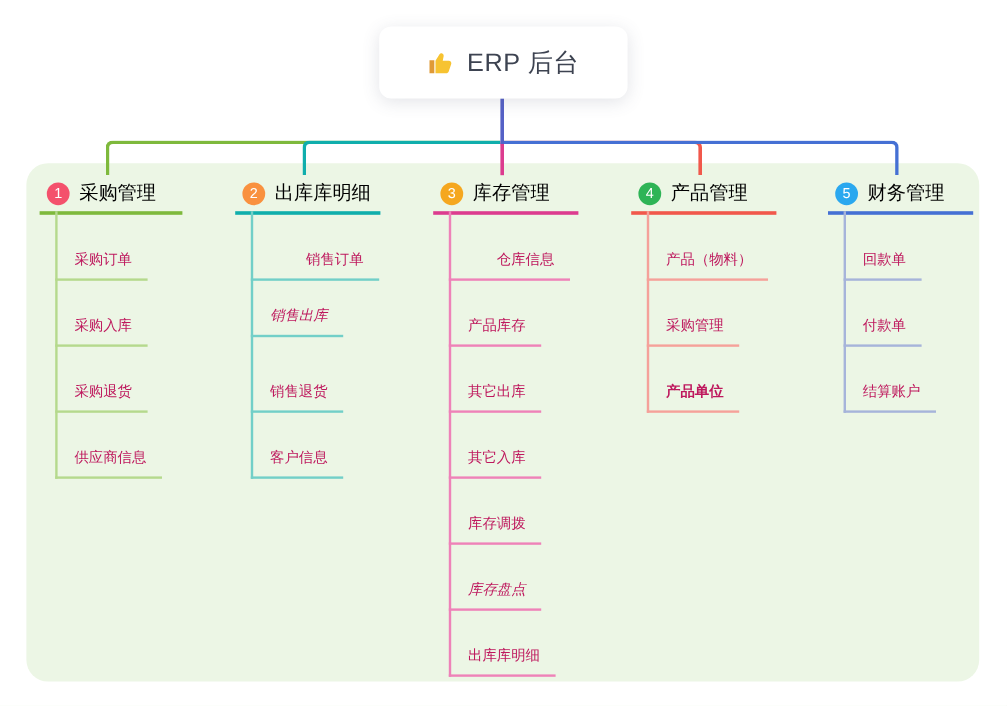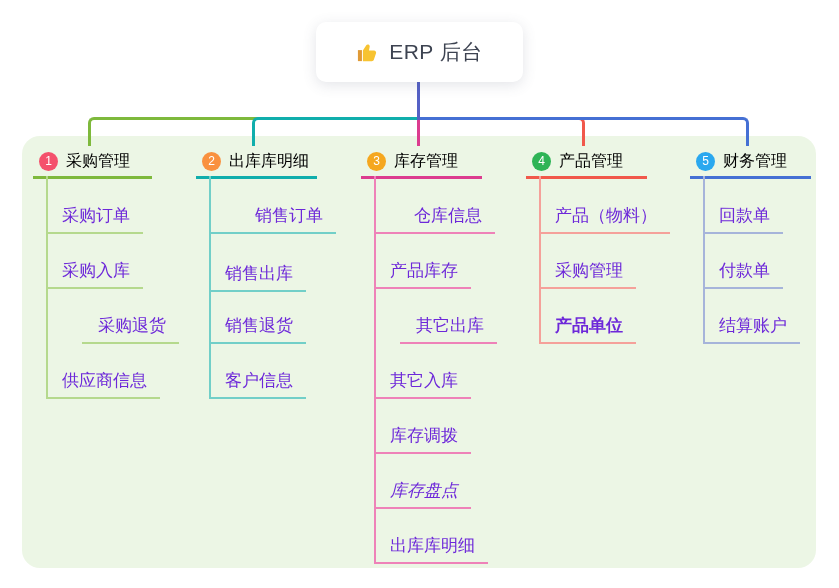--- a/index.html
+++ b/index.html
@@ -28,21 +28,21 @@
   .badge{
     width:19px;height:19px;border-radius:50%;flex:0 0 auto;
     display:flex;align-items:center;justify-content:center;
     color:#ffffff;font-size:12px;line-height:1;
   }
   .branch-label{font-size:16px;color:#000000;white-space:nowrap;}
   .spine{position:absolute;width:2px;}
   .child-row{
     position:absolute;white-space:nowrap;
     padding:0 13px 4px 16px;line-height:24px;
-    font-size:17px;color:#6d28d9;text-align:right;
+    font-size:12px;color:#be185d;text-align:right;
   }
 </style>
 </head>
 <body>
 
 <div id="canvas">
   <div id="bg-panel" style="background: rgb(236, 246, 229);"></div>
 
   <div id="connector-layer">
       <div class="elbow" style="left: 88px; top: 117px; width: 329px; height: 29px; border-top: 3px solid rgb(126, 185, 60); border-left: 3px solid rgb(126, 185, 60); border-top-left-radius: 6px;"></div>
@@ -64,39 +64,39 @@
   </div>
 
   <div id="branch-layer">
       <div class="branch-title" style="left: 33px; top: 146px; width: 113px; border-bottom: 3px solid rgb(126, 185, 60);">
         <div class="badge" style="background: rgb(244, 81, 108);">1</div>
         <span class="branch-label">采购管理</span>
       </div>
       <div class="spine" style="left: 46px; top: 176px; height: 223px; background: rgb(181, 217, 141);"></div>
       <div class="child-row" style="left: 46px; top: 204px; border-bottom: 2px solid rgb(181, 217, 141);">采购订单</div>
       <div class="child-row" style="left: 46px; top: 259px; border-bottom: 2px solid rgb(181, 217, 141);">采购入库</div>
-      <div class="child-row" style="left: 46px; top: 314px; border-bottom: 2px solid rgb(181, 217, 141); margin-left: 36px;">采购退货</div>
+      <div class="child-row" style="left: 46px; top: 314px; border-bottom: 2px solid rgb(181, 217, 141);">采购退货</div>
       <div class="child-row" style="left: 46px; top: 369px; border-bottom: 2px solid rgb(181, 217, 141);">供应商信息</div>
       <div class="branch-title" style="left: 196px; top: 146px; width: 115px; border-bottom: 3px solid rgb(16, 174, 172);">
         <div class="badge" style="background: rgb(249, 145, 63);">2</div>
         <span class="branch-label">出库库明细</span>
       </div>
       <div class="spine" style="left: 209px; top: 176px; height: 223px; background: rgb(114, 207, 200);"></div>
       <div class="child-row" style="left: 209px; top: 204px; border-bottom: 2px solid rgb(114, 207, 200); padding-left: 46px;">销售订单</div>
-      <div class="child-row" style="left: 209px; top: 262px; border-bottom: 2px solid rgb(114, 207, 200);">销售出库</div>
+      <div class="child-row" style="left: 209px; top: 251px; border-bottom: 2px solid rgb(114, 207, 200); font-style: italic;">销售出库</div>
       <div class="child-row" style="left: 209px; top: 314px; border-bottom: 2px solid rgb(114, 207, 200);">销售退货</div>
       <div class="child-row" style="left: 209px; top: 369px; border-bottom: 2px solid rgb(114, 207, 200);">客户信息</div>
       <div class="branch-title" style="left: 361px; top: 146px; width: 115px; border-bottom: 3px solid rgb(220, 60, 143);">
         <div class="badge" style="background: rgb(245, 167, 31);">3</div>
         <span class="branch-label">库存管理</span>
       </div>
       <div class="spine" style="left: 374px; top: 176px; height: 388px; background: rgb(238, 130, 184);"></div>
       <div class="child-row" style="left: 374px; top: 204px; border-bottom: 2px solid rgb(238, 130, 184); padding-left: 40px;">仓库信息</div>
       <div class="child-row" style="left: 374px; top: 259px; border-bottom: 2px solid rgb(238, 130, 184);">产品库存</div>
-      <div class="child-row" style="left: 374px; top: 314px; border-bottom: 2px solid rgb(238, 130, 184); margin-left: 26px;">其它出库</div>
+      <div class="child-row" style="left: 374px; top: 314px; border-bottom: 2px solid rgb(238, 130, 184);">其它出库</div>
       <div class="child-row" style="left: 374px; top: 369px; border-bottom: 2px solid rgb(238, 130, 184);">其它入库</div>
       <div class="child-row" style="left: 374px; top: 424px; border-bottom: 2px solid rgb(238, 130, 184);">库存调拨</div>
       <div class="child-row" style="left: 374px; top: 479px; border-bottom: 2px solid rgb(238, 130, 184); font-style: italic;">库存盘点</div>
       <div class="child-row" style="left: 374px; top: 534px; border-bottom: 2px solid rgb(238, 130, 184);">出库库明细</div>
       <div class="branch-title" style="left: 526px; top: 146px; width: 115px; border-bottom: 3px solid rgb(241, 88, 75);">
         <div class="badge" style="background: rgb(46, 180, 86);">4</div>
         <span class="branch-label">产品管理</span>
       </div>
       <div class="spine" style="left: 539px; top: 176px; height: 168px; background: rgb(245, 161, 154);"></div>
       <div class="child-row" style="left: 539px; top: 204px; border-bottom: 2px solid rgb(245, 161, 154);">产品（物料）</div>

